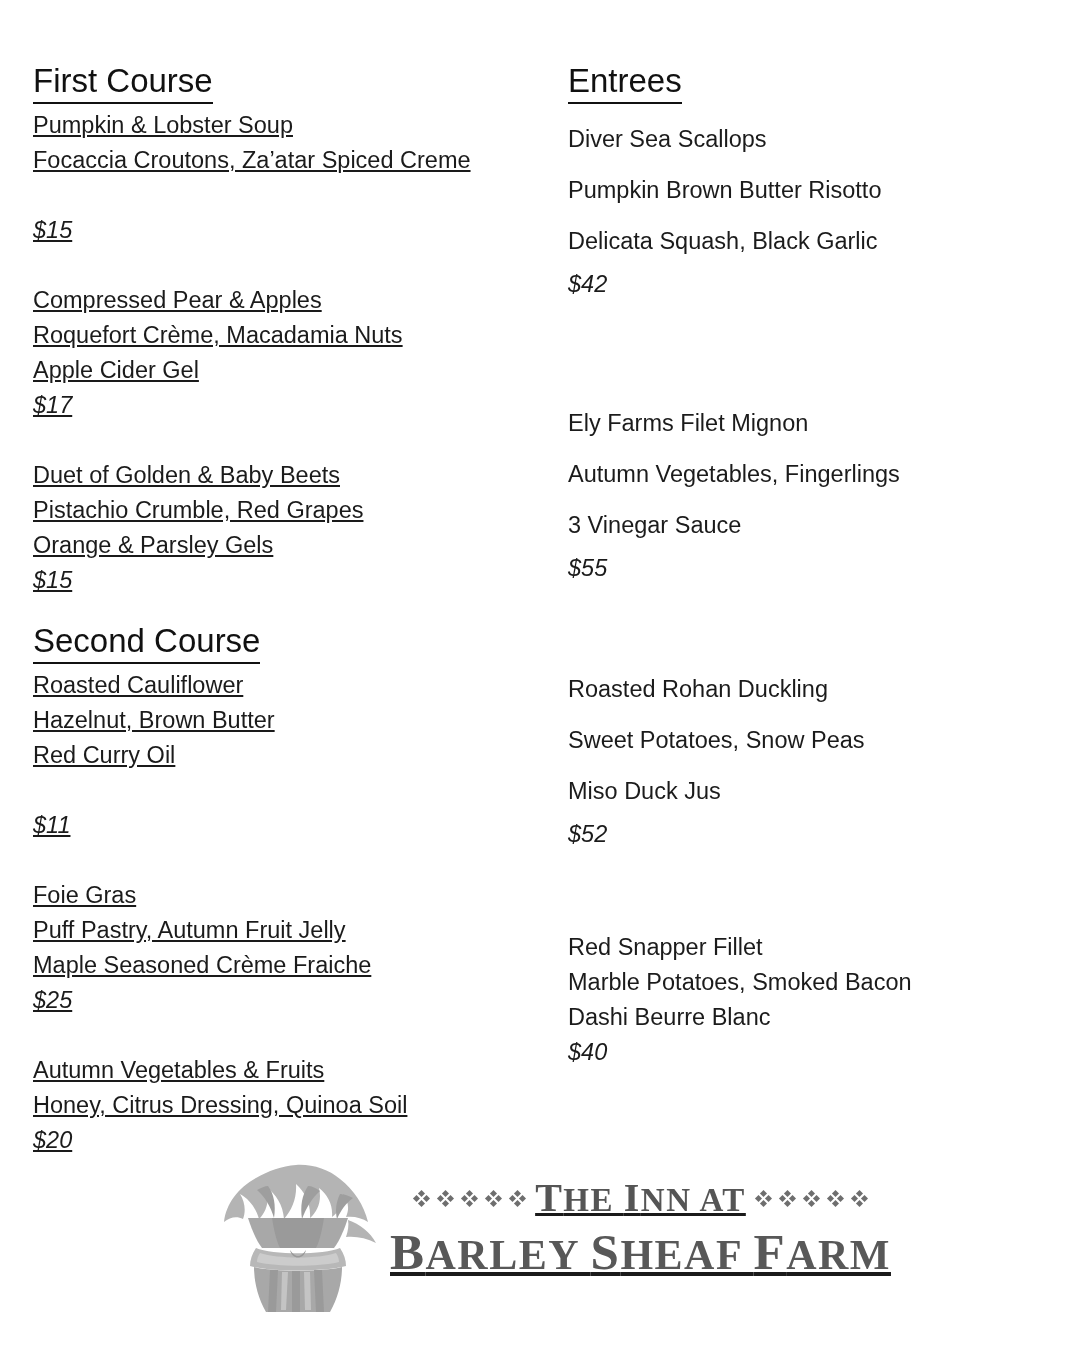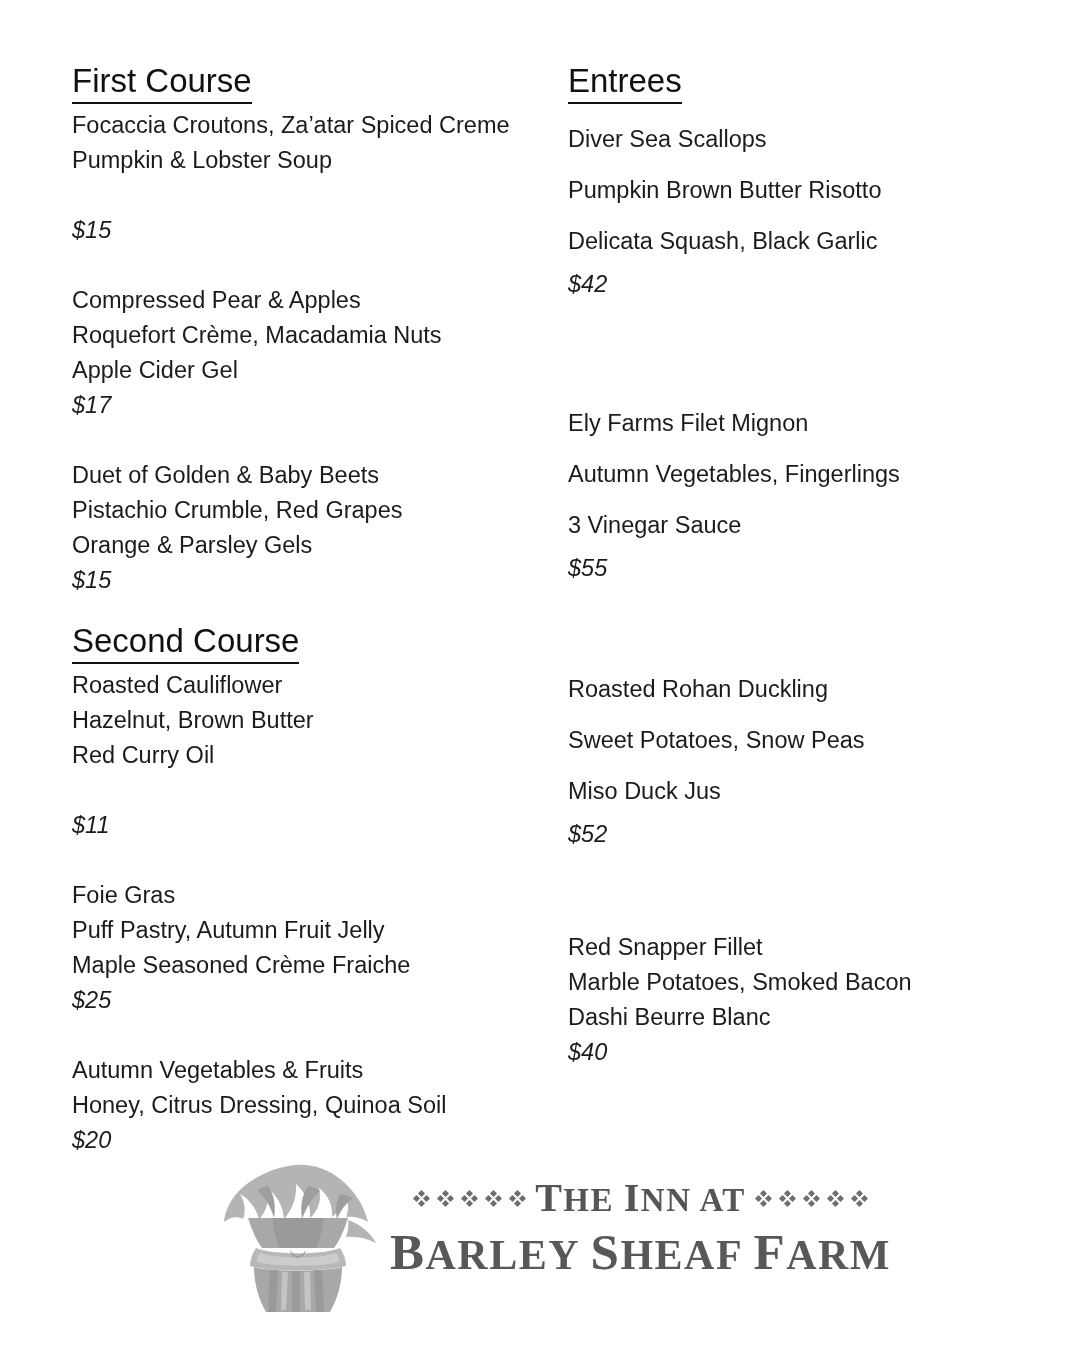--- a/index.html
+++ b/index.html
@@ -24,22 +24,23 @@
   .columns {
     position: absolute;
     top: 62px;
     left: 0;
     width: 1080px;
     display: flex;
     align-items: flex-start;
   }
   .col-left {
     width: 505px;
-    padding-left: 72px;
+    padding-left: 33px;
     box-sizing: border-box;
+    text-decoration: underline;
   }
   .col-right {
     width: 505px;
     padding-left: 63px;
     box-sizing: border-box;
   }
 
   
   .section-heading {
     font-size: 33px;
@@ -80,20 +81,21 @@
   .col-right .gap-block { height: 96px; }
   .col-right .gap-block.small { height: 78px; }
 
   
   .logo {
     position: absolute;
     left: 212px;
     top: 1160px;
     width: 660px;
     height: 160px;
+    text-decoration: underline;
   }
   .logo-inner {
     display: flex;
     align-items: flex-start;
   }
   .sheaf {
     width: 172px;
     height: 160px;
     flex: 0 0 172px;
   }
@@ -166,22 +168,22 @@
 
   <div class="columns">
 
     <div class="col-left">
 
       <div class="heading-wrap">
         <div class="section-heading">First Course</div>
       </div>
 
       <div class="item">
+        <div class="item-line">Pumpkin &amp; Lobster Soup</div>
         <div class="item-line">Focaccia Croutons, Za’atar Spiced Creme</div>
-        <div class="item-line">Pumpkin &amp; Lobster Soup</div>
         <div class="spacer-1"></div>
         <div class="price">$15</div>
       </div>
 
       <div class="spacer-1"></div>
 
       <div class="item">
         <div class="item-line">Compressed Pear &amp; Apples</div>
         <div class="item-line">Roquefort Crème, Macadamia Nuts</div>
         <div class="item-line">Apple Cider Gel</div>

